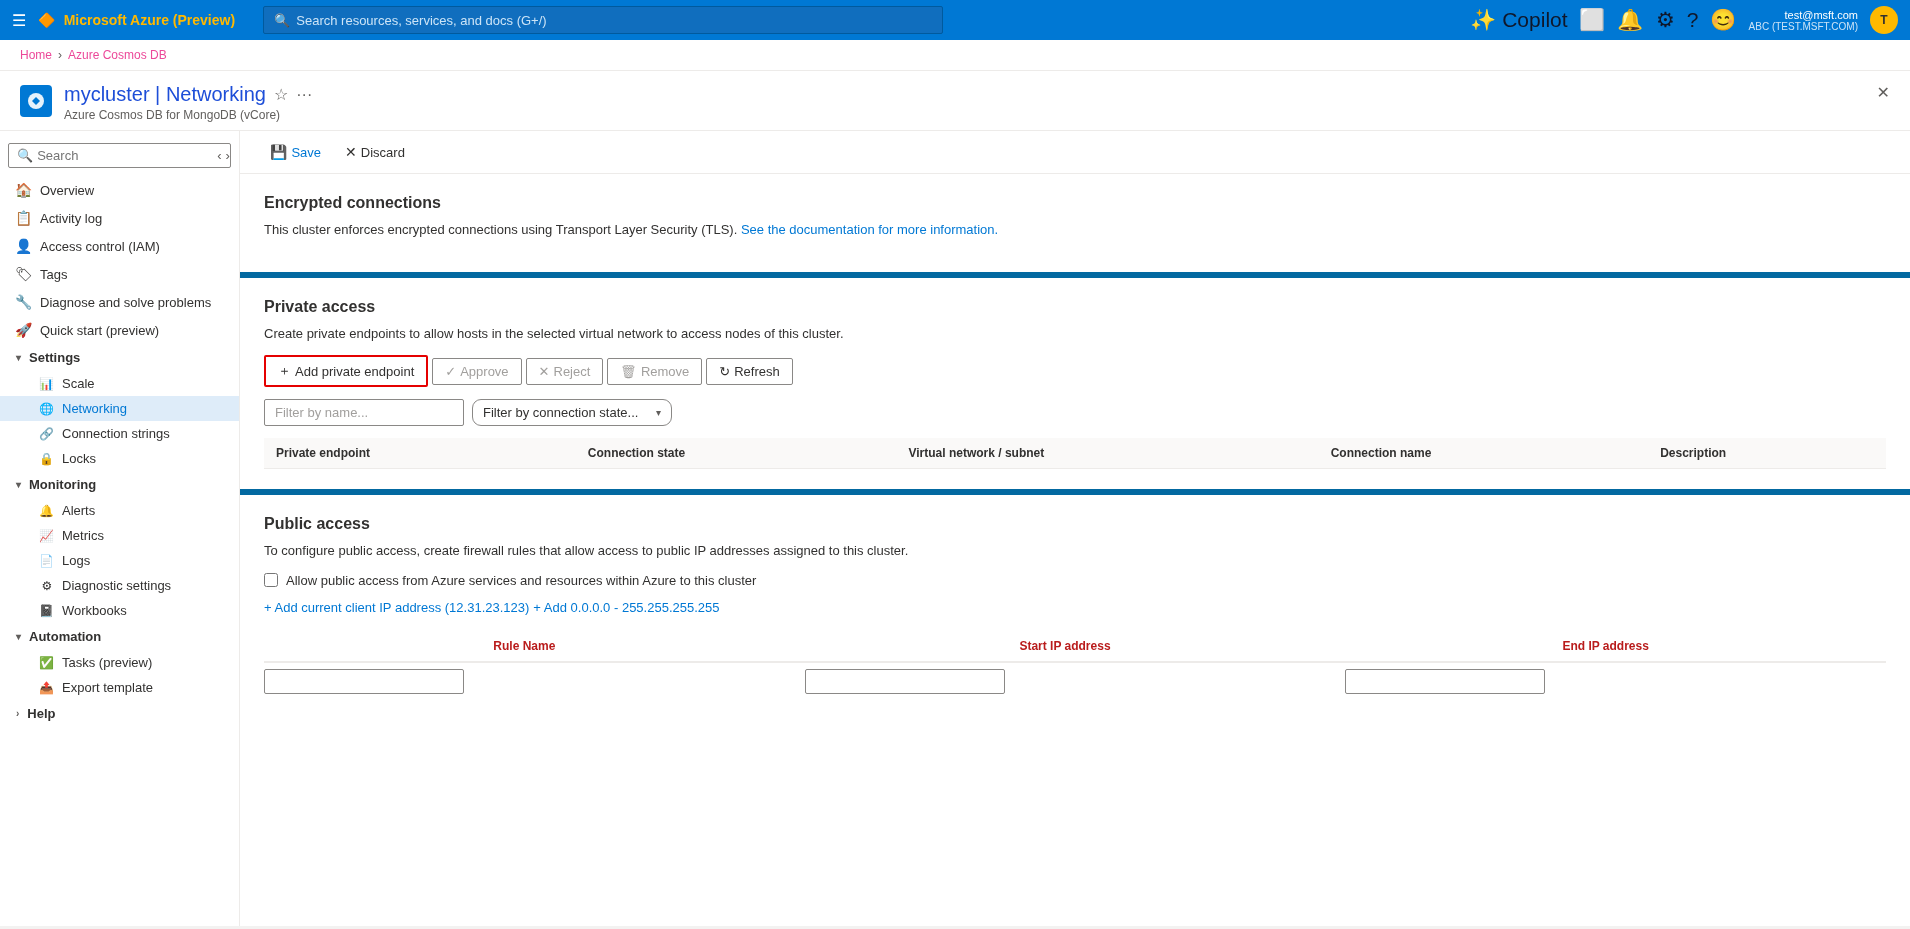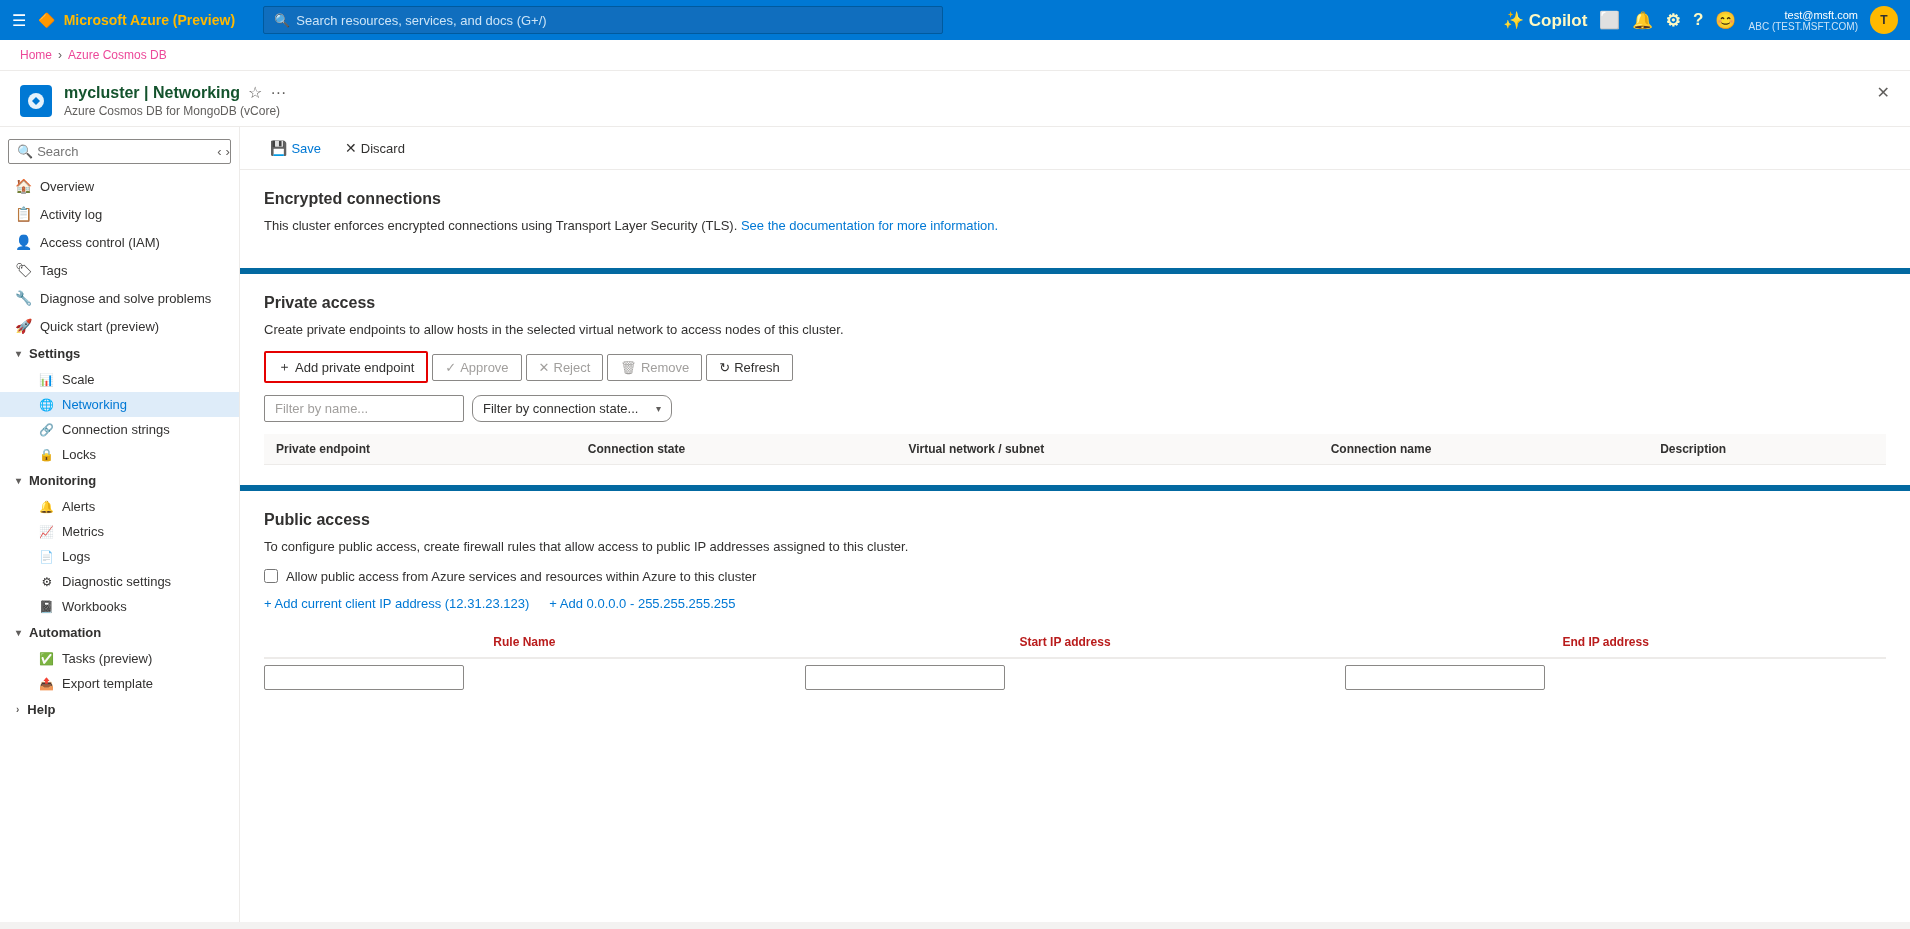--- a/index.html
+++ b/index.html
@@ -17,21 +17,21 @@
       flex: 1; max-width: 680px; display: flex; align-items: center;
       background: #106ebe; border: 1px solid #005a9e; border-radius: 2px;
       padding: 0 10px; height: 28px; gap: 6px;
     }
     .topbar-search input {
       background: transparent; border: none; outline: none; color: white;
       font-size: 13px; flex: 1;
     }
     .topbar-search input::placeholder { color: #cce4f7; }
     .topbar-right { margin-left: auto; display: flex; align-items: center; gap: 12px; }
-    .topbar-icon { color: #fef9c3; font-size: 17px; cursor: pointer; font-weight: bold; }
+    .topbar-icon { color: #0f172a; font-size: 21px; cursor: pointer; }
     .topbar-user { display: flex; flex-direction: column; align-items: flex-end; cursor: pointer; }
     .topbar-user-name { font-size: 11px; color: white; }
     .topbar-user-org { font-size: 10px; color: #cce4f7; }
     .topbar-avatar {
       width: 28px; height: 28px; border-radius: 50%; background: #ffb900;
       display: flex; align-items: center; justify-content: center;
       font-size: 12px; font-weight: 700; color: #323130;
     }
 
     
@@ -46,21 +46,21 @@
     .page-header {
       display: flex; align-items: flex-start; padding: 12px 20px 8px 20px;
       background: white; border-bottom: 1px solid #edebe9;
     }
     .page-header-icon {
       width: 32px; height: 32px; background: #0078d4; border-radius: 4px;
       display: flex; align-items: center; justify-content: center;
       color: white; font-size: 18px; margin-right: 12px; margin-top: 2px;
     }
     .page-header-info { flex: 1; }
-    .page-header-title { font-size: 16px; font-weight: 700; color: #14532d; }
+    .page-header-title { font-size: 20px; font-weight: 400; color: #1d4ed8; }
     .page-header-subtitle { font-size: 12px; color: #605e5c; margin-top: 2px; }
     .page-header-star { font-size: 16px; color: #605e5c; cursor: pointer; }
     .page-header-more { font-size: 16px; color: #605e5c; cursor: pointer; }
     .close-btn { font-size: 16px; color: #605e5c; cursor: pointer; margin-left: auto; }
 
     
     .layout { display: flex; height: calc(929px - 40px - 38px - 56px); }
 
     
     .sidebar {
@@ -151,21 +151,21 @@
     .data-table { width: 100%; border-collapse: collapse; }
     .data-table th {
       text-align: left; padding: 8px 12px; font-size: 12px; font-weight: 600;
       color: #323130; border-bottom: 1px solid #edebe9; background: #faf9f8;
     }
 
     
     .checkbox-row { display: flex; align-items: center; gap: 8px; margin-bottom: 12px; }
     .checkbox-input { width: 14px; height: 14px; cursor: pointer; accent-color: #0078d4; }
     .checkbox-label { font-size: 13px; color: #323130; cursor: pointer; }
-    .add-links { display: flex; gap: 20px; margin-bottom: 16px; }
+    .add-links { display: flex; gap: 4px; margin-bottom: 16px; }
     .add-link { color: #0078d4; font-size: 13px; cursor: pointer; text-decoration: none; }
 
     
     .ip-table { width: 100%; border-collapse: collapse; }
     .ip-table th {
       text-align: center; padding: 8px 0; font-size: 12px; font-weight: 600;
       color: #b91c1c; border-bottom: 2px solid #edebe9; padding-right: 20px;
     }
     .ip-table td { padding: 6px 0; padding-right: 20px; }
     .ip-input {

